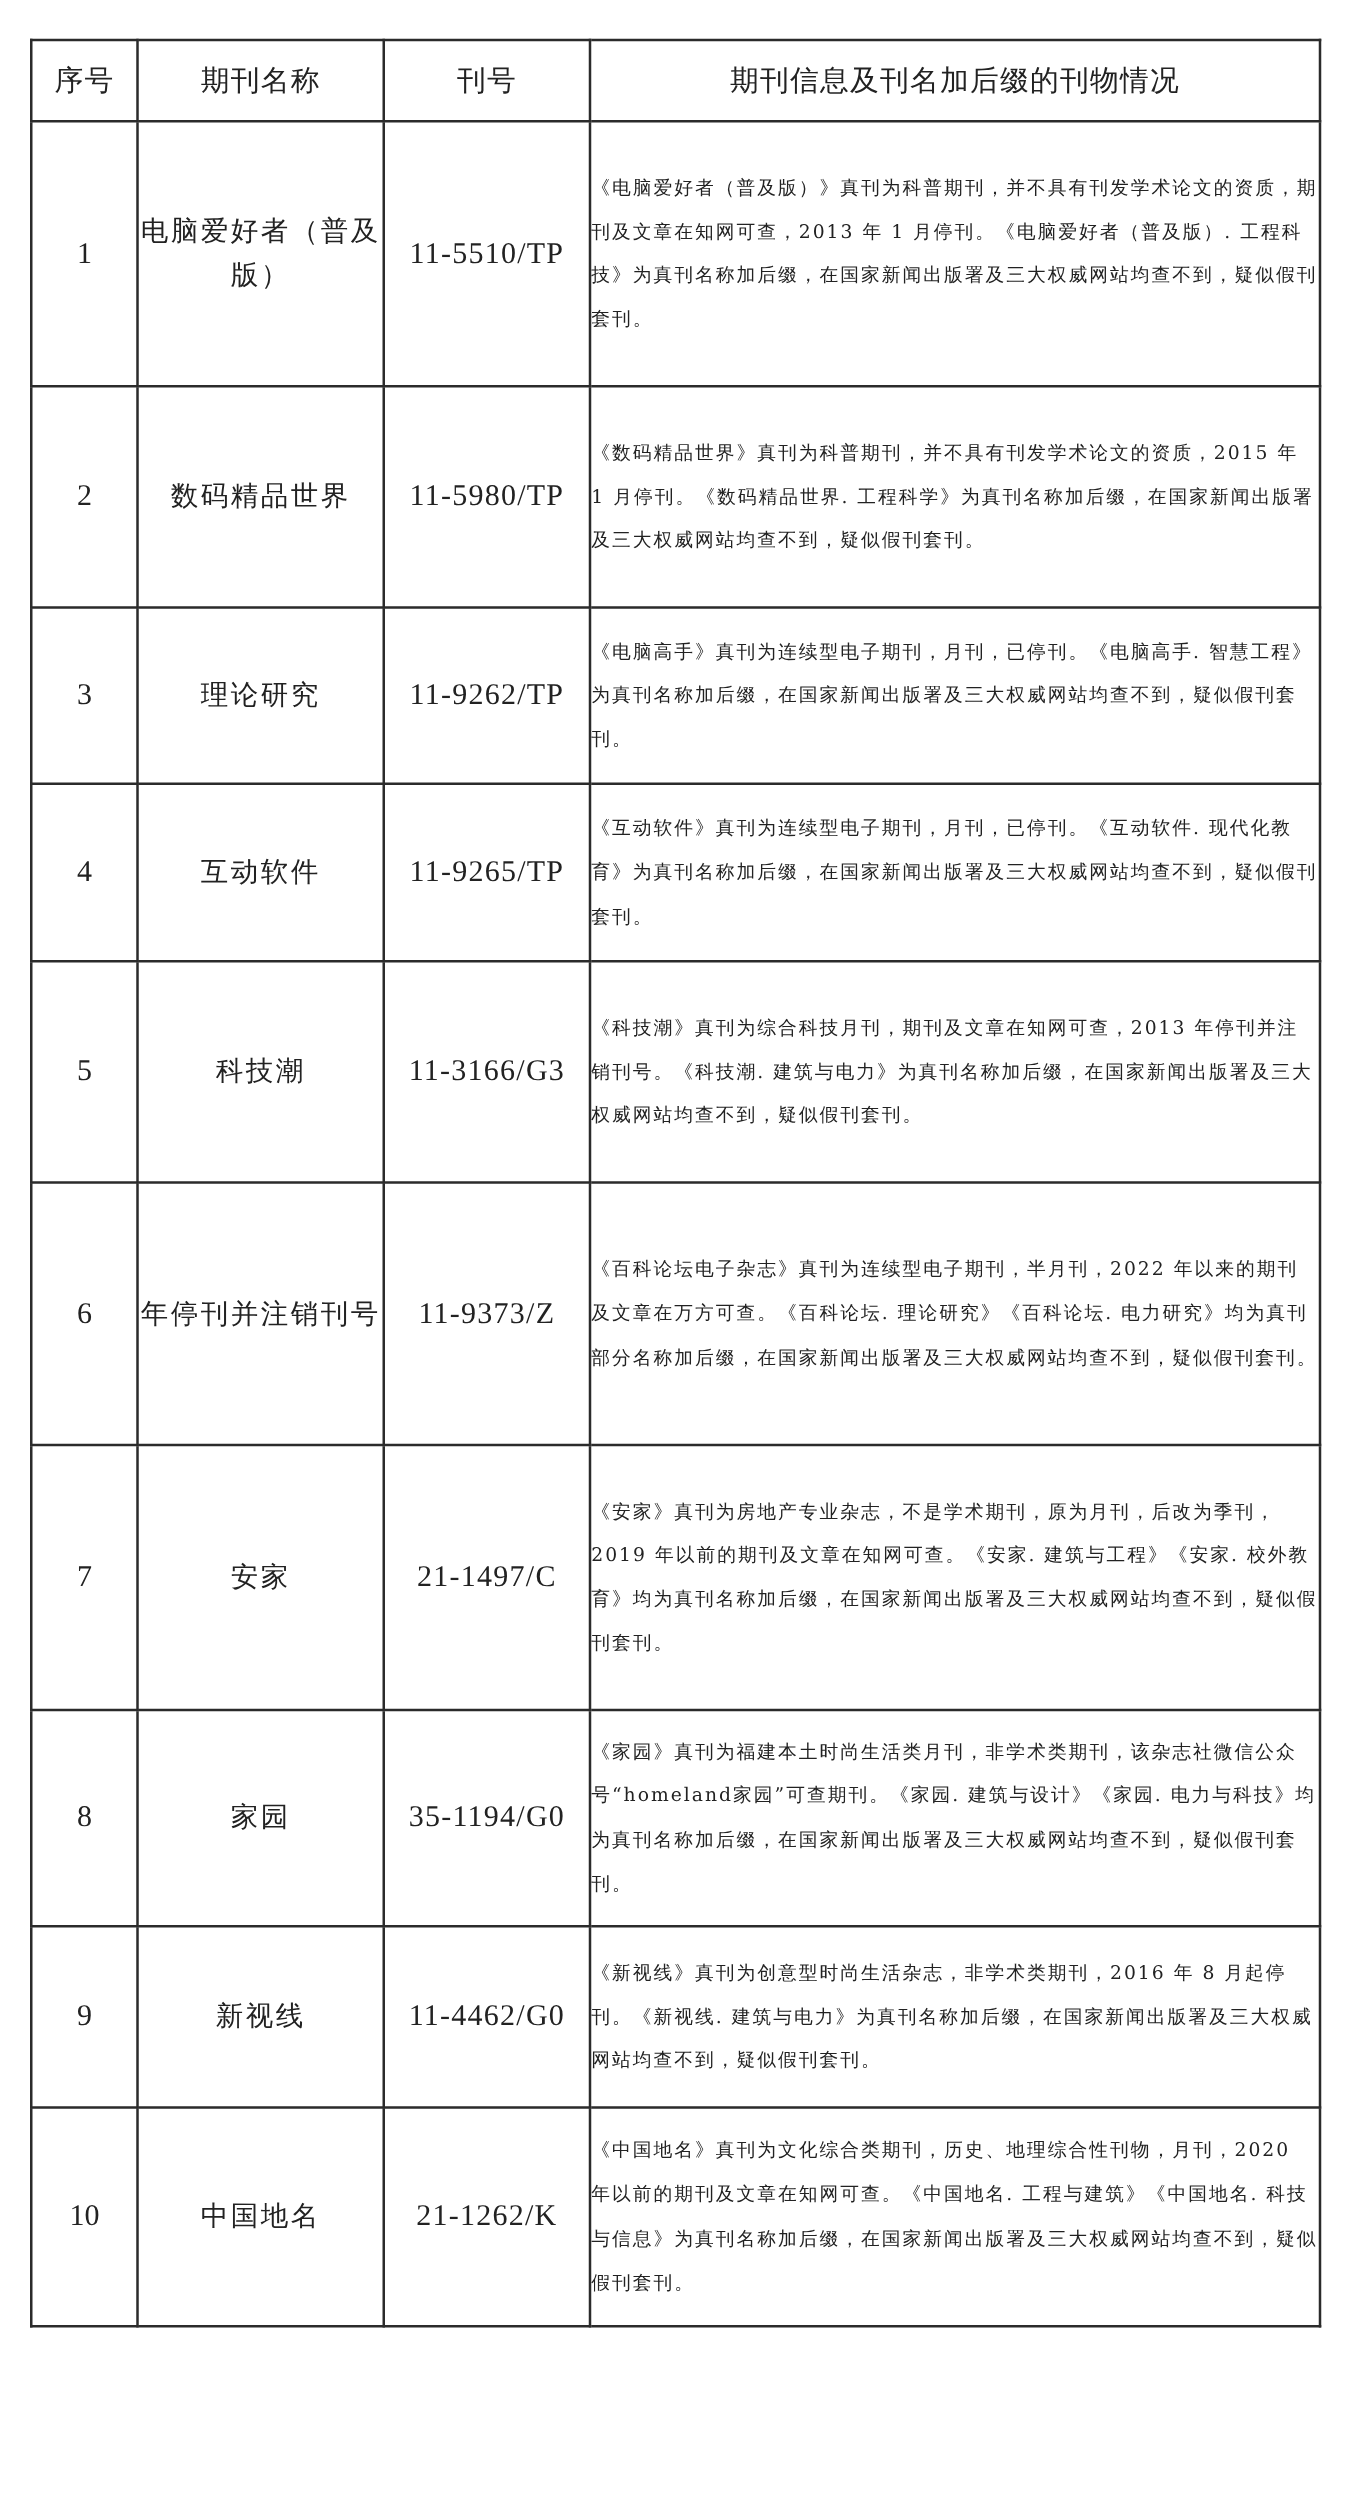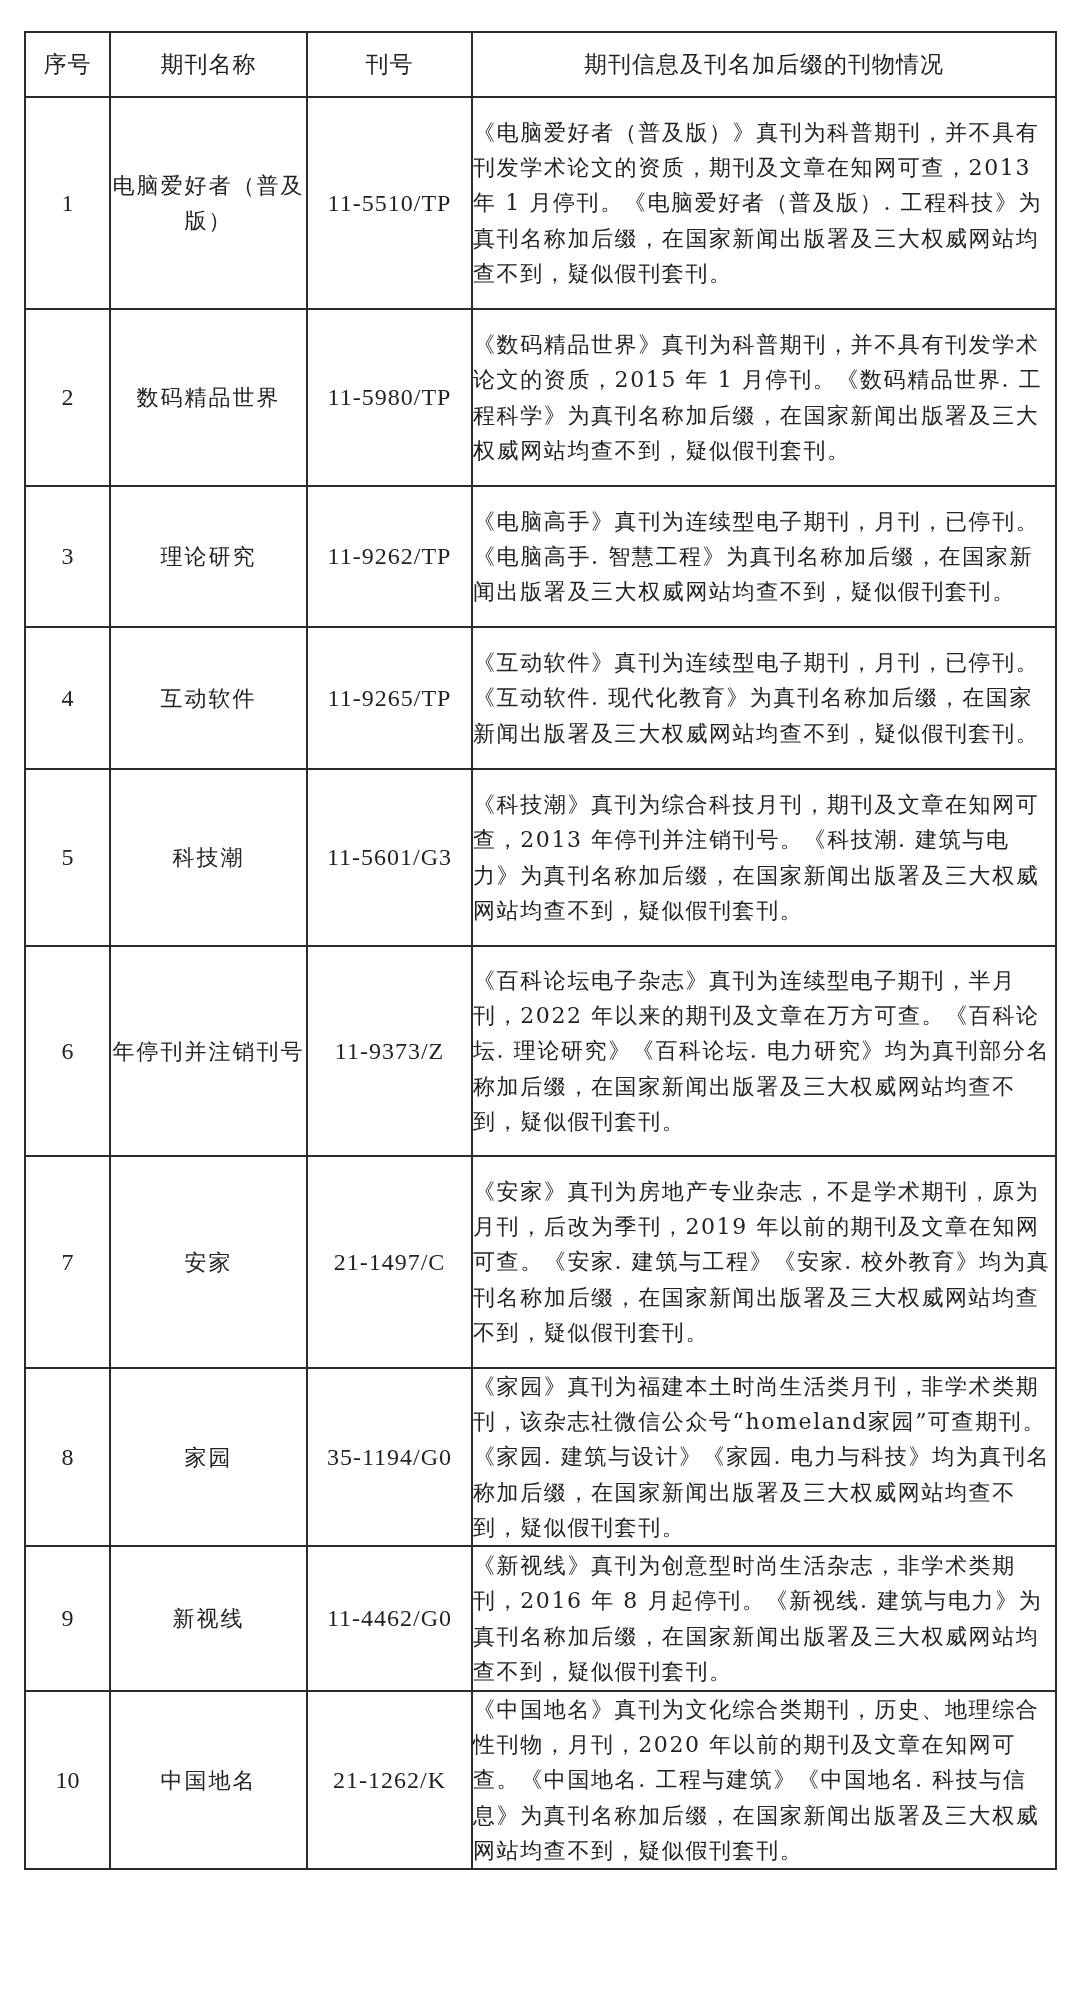--- a/index.html
+++ b/index.html
@@ -54,21 +54,21 @@
   td.code {
     letter-spacing: 1px;
     font-family: "Liberation Serif", "DejaVu Serif", serif;
     font-size: 24px;
   }
   td.idx {
     font-family: "Liberation Serif", "DejaVu Serif", serif;
     font-size: 24px;
   }
   td.desc {
-    font-size: 22px;
+    font-size: 15px;
     line-height: 35.2px;
     padding: 2px 8px 4px 12px;
     text-align: left;
     letter-spacing: 1.6px;
   }
 </style>
 </head>
 <body>
 
 <table class="journal-table">
@@ -107,21 +107,21 @@
     </tr>
     <tr style="height: 142px;">
       <td class="idx">4</td>
       <td class="name">互动软件</td>
       <td class="code">11-9265/TP</td>
       <td class="desc">《互动软件》真刊为连续型电子期刊，月刊，已停刊。《互动软件. 现代化教育》为真刊名称加后缀，在国家新闻出版署及三大权威网站均查不到，疑似假刊套刊。</td>
     </tr>
     <tr style="height: 177px;">
       <td class="idx">5</td>
       <td class="name">科技潮</td>
-      <td class="code">11-5601/G3</td>
+      <td class="code">11-3166/G3</td>
       <td class="desc">《科技潮》真刊为综合科技月刊，期刊及文章在知网可查，2013 年停刊并注销刊号。《科技潮. 建筑与电力》为真刊名称加后缀，在国家新闻出版署及三大权威网站均查不到，疑似假刊套刊。</td>
     </tr>
     <tr style="height: 210px;">
       <td class="idx">6</td>
       <td class="name">年停刊并注销刊号</td>
       <td class="code">11-9373/Z</td>
       <td class="desc">《百科论坛电子杂志》真刊为连续型电子期刊，半月刊，2022 年以来的期刊及文章在万方可查。《百科论坛. 理论研究》《百科论坛. 电力研究》均为真刊部分名称加后缀，在国家新闻出版署及三大权威网站均查不到，疑似假刊套刊。</td>
     </tr>
     <tr style="height: 212px;">
       <td class="idx">7</td>

